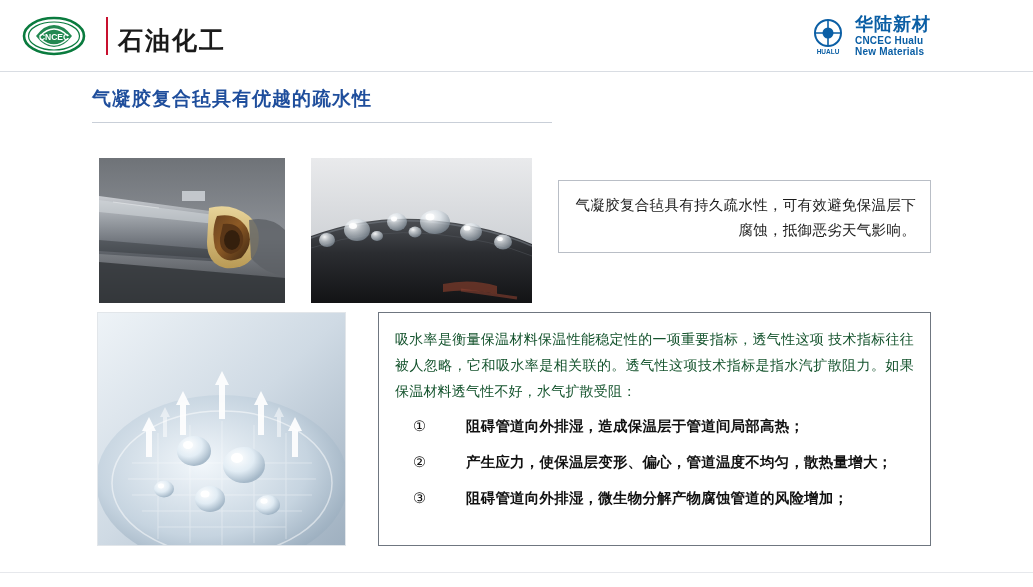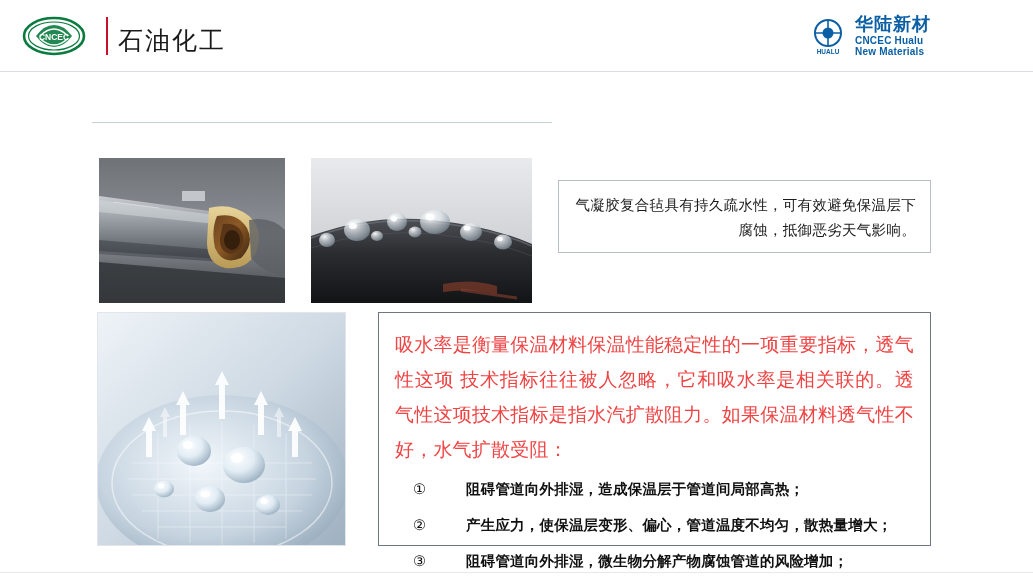--- a/index.html
+++ b/index.html
@@ -49,21 +49,21 @@
     top: 17px;
     width: 2px;
     height: 38px;
     background: #c8102e;
   }
   .header-title {
     position: absolute;
     left: 118px;
     top: 24px;
     font-size: 25px;
-    font-weight: normal;
+    font-weight: bold;
     color: #1a1a1a;
     letter-spacing: 2px;
     white-space: nowrap;
   }
   .hualu-logo {
     position: absolute;
     right: 18px;
     top: 14px;
     height: 44px;
     display: flex;
@@ -174,22 +174,22 @@
     left: 378px;
     top: 312px;
     width: 553px;
     height: 234px;
     border: 1px solid #6f7680;
     background: #ffffff;
     box-sizing: border-box;
     padding: 14px 16px 0 16px;
   }
   .para {
-    font-size: 19px;
-    color: #ef4444;
+    font-size: 14px;
+    color: #14532d;
     line-height: 1.85;
     letter-spacing: 0.2px;
     text-align: justify;
   }
   .bullet-list {
     margin: 10px 0 0 0;
     padding: 0;
     list-style: none;
   }
   .bullet-item {
@@ -259,20 +259,21 @@
       <div class="hualu-text">
         <div class="hualu-cn">华陆新材</div>
         <div class="hualu-en1">CNCEC Hualu</div>
         <div class="hualu-en2">New Materials</div>
       </div>
     </div>
 
     <div class="header-rule"></div>
   </div>
 
+  <div class="slide-title">气凝胶复合毡具有优越的疏水性</div>
   <div class="title-underline"></div>
 
   <div class="img-pipe">
     <svg width="186" height="145" viewBox="0 0 186 145">
       <defs>
         <linearGradient id="bgp" x1="0" y1="0" x2="0" y2="1">
           <stop offset="0%" stop-color="#6f7378"></stop>
           <stop offset="55%" stop-color="#8d9197"></stop>
           <stop offset="100%" stop-color="#3c3f43"></stop>
         </linearGradient>

